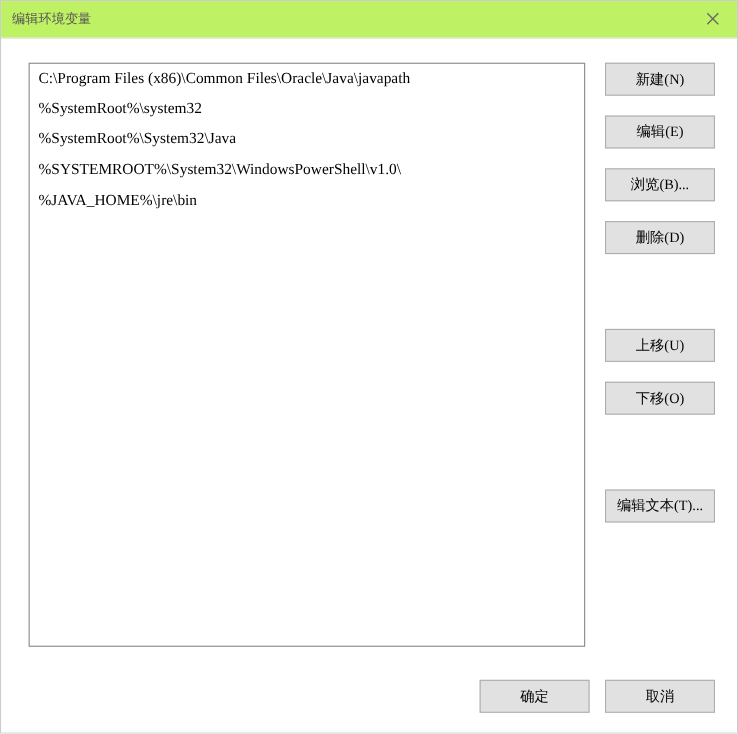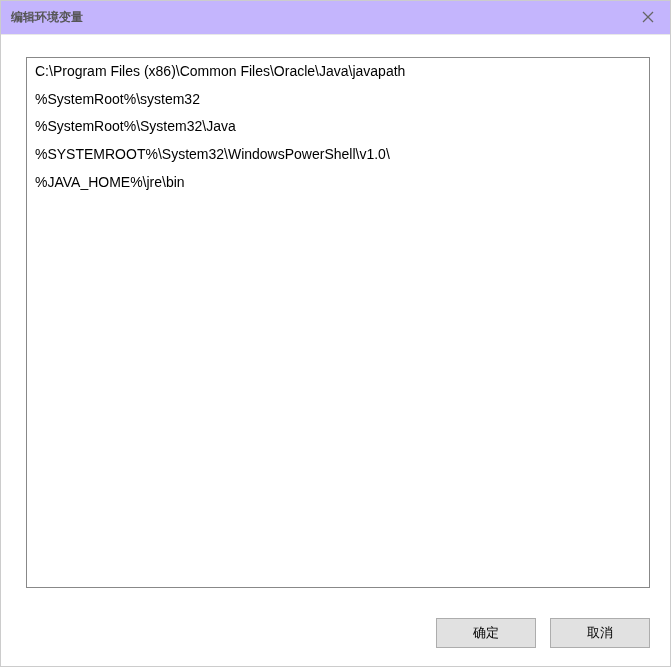--- a/index.html
+++ b/index.html
@@ -21,24 +21,23 @@
     background: #ffffff;
     border: 1px solid #cccccc;
     display: flex;
     flex-direction: column;
   }
   .titlebar {
     height: 34px;
     display: flex;
     align-items: center;
     padding: 0 10px;
-    background: #c4b5fd;
+    background: #bef264;
     border-bottom: 1px solid #e8e8e8;
     position: relative;
-    font-weight: bold;
   }
   .titlebar-title {
     color: #555555;
     font-size: 12px;
   }
   .close-btn {
     position: absolute;
     right: 8px;
     top: 4px;
     width: 28px;
@@ -53,20 +52,21 @@
     width: 12px;
     height: 12px;
     stroke: #666666;
     stroke-width: 1.2;
   }
   .content {
     flex: 1;
     display: flex;
     padding: 22px 20px 10px 25px;
     gap: 18px;
+    font-family: Liberation Serif, serif;
   }
   .listbox {
     flex: 1;
     border: 1px solid #888888;
     background: #ffffff;
     height: 531px;
     overflow: hidden;
   }
   .list-item {
     padding: 3px 8px 3px 8px;
@@ -122,19 +122,30 @@
 
   <div class="content">
     <div class="listbox" id="listbox">
         <div class="list-item">C:\Program Files (x86)\Common Files\Oracle\Java\javapath</div>
         <div class="list-item">%SystemRoot%\system32</div>
         <div class="list-item">%SystemRoot%\System32\Java</div>
         <div class="list-item">%SYSTEMROOT%\System32\WindowsPowerShell\v1.0\</div>
         <div class="list-item">%JAVA_HOME%\jre\bin</div>
       </div>
 
+    <div class="button-col">
+      <button class="btn">新建(N)</button>
+      <button class="btn">编辑(E)</button>
+      <button class="btn">浏览(B)...</button>
+      <button class="btn">删除(D)</button>
+      <div class="gap-large"></div>
+      <button class="btn">上移(U)</button>
+      <button class="btn">下移(O)</button>
+      <div class="gap-large"></div>
+      <button class="btn">编辑文本(T)...</button>
+    </div>
   </div>
 
   <div class="footer">
     <button class="btn">确定</button>
     <button class="btn">取消</button>
   </div>
 </div>
 
 </body></html>

